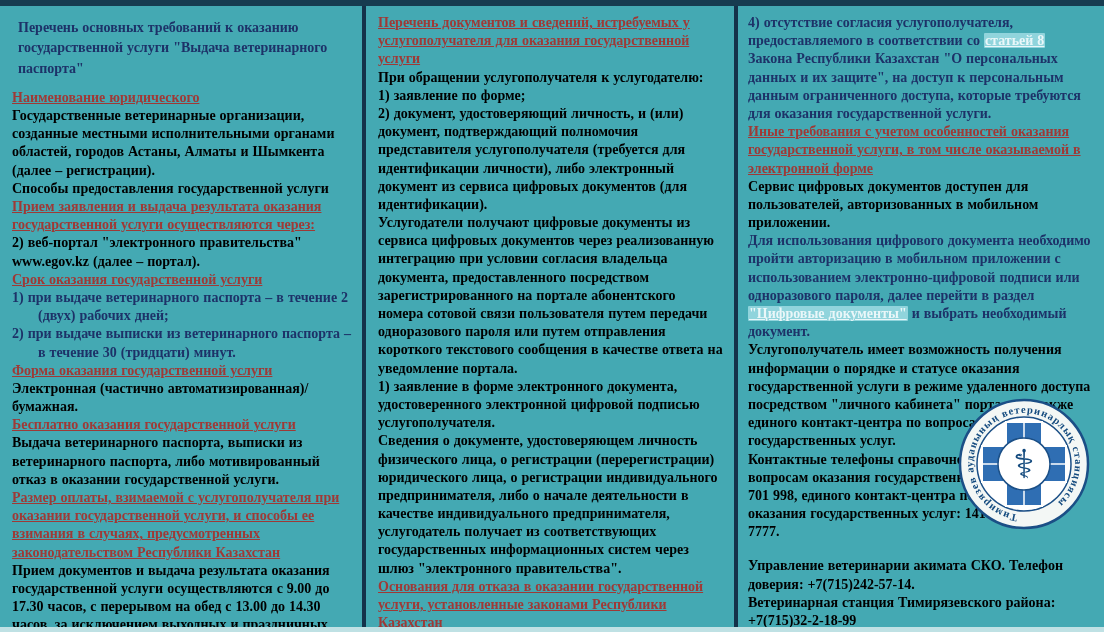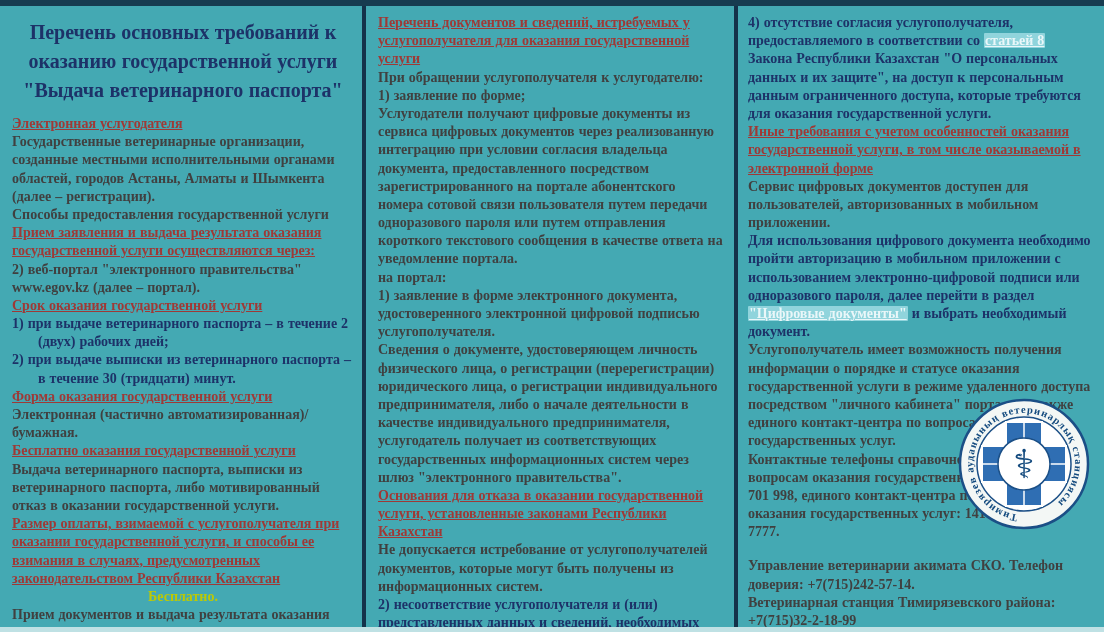--- a/index.html
+++ b/index.html
@@ -10,62 +10,61 @@
     -webkit-font-smoothing:antialiased;
   }
   .topbar{position:absolute;left:0;top:0;width:1104px;height:6px;background:#173c50;}
   .bottomstrip{position:absolute;left:0;bottom:0;width:1104px;height:5px;background:#bfe1e4;}
   .divider{position:absolute;top:6px;bottom:0;width:4px;background:#14324a;}
   .col{position:absolute;top:6px;bottom:5px;padding:8px 8px 0 8px;box-sizing:border-box;}
   #col0{left:4px;width:358px;}
   #col1{left:370px;width:362px;}
   #col2{left:740px;width:360px;}
   .blk{font-size:14px;font-weight:bold;line-height:1.3;color:#1d3268;word-spacing:0.5px;}
-  .blk.title{font-size:20px;text-align:center;color:#1d3268;margin:4px 6px 10px 6px;line-height:1.45;}
+  .blk.title{font-size:14px;color:#1d3268;margin:4px 6px 10px 6px;line-height:1.45;}
   .blk.h{color:#9f3936;text-decoration:underline;}
-  .blk.p{color:#404040;}
+  .blk.p{color:#000000;}
   .blk.li{padding-left:26px;text-indent:-26px;}
   .blk.free{color:#bcc905;text-align:center;}
   .blk.gap{height:16px;}
   .hl{background:#90d4dc;color:#eaf7f9;text-decoration:underline;border-radius:1px;padding:0 1px;}
   .seal{
     position:absolute;left:958px;top:398px;width:132px;height:132px;
   }
   .seal svg{display:block;}
 </style>
 </head>
 <body>
 
 <div class="topbar"></div>
 
 <div class="col" id="col0">
     <div class="blk title">Перечень основных требований к оказанию государственной услуги "Выдача ветеринарного паспорта"</div>
-    <div class="blk h">Электронная услугодателя</div>
+    <div class="blk h">Наименование юридического</div>
     <div class="blk p">Государственные ветеринарные организации, созданные местными исполнительными органами областей, городов Астаны, Алматы и Шымкента (далее – регистрации).</div>
     <div class="blk p">Способы предоставления государственной услуги</div>
     <div class="blk h">Прием заявления и выдача результата оказания государственной услуги осуществляются через:</div>
     <div class="blk p">2) веб-портал "электронного правительства" www.egov.kz (далее – портал).</div>
     <div class="blk h">Срок оказания государственной услуги</div>
     <div class="blk li">1)   при выдаче ветеринарного паспорта – в течение 2 (двух) рабочих дней;</div>
     <div class="blk li">2)   при выдаче выписки из ветеринарного паспорта – в течение 30 (тридцати) минут.</div>
     <div class="blk h">Форма оказания государственной услуги</div>
     <div class="blk p">Электронная (частично автоматизированная)/бумажная.</div>
     <div class="blk h">Бесплатно оказания государственной услуги</div>
     <div class="blk p">Выдача ветеринарного паспорта, выписки из ветеринарного паспорта, либо мотивированный отказ в оказании государственной услуги.</div>
     <div class="blk h">Размер оплаты, взимаемой с услугополучателя при оказании государственной услуги, и способы ее взимания в случаях, предусмотренных законодательством Республики Казахстан</div>
-    <div class="blk free">Бесплатно.</div>
     <div class="blk p">Прием документов и выдача результата оказания государственной услуги осуществляются с 9.00 до 17.30 часов, с перерывом на обед с 13.00 до 14.30 часов, за исключением выходных и праздничных дней согласно трудовому законодательству Республики Казахстан.</div>
   </div>
 <div class="divider" style="left:362px;"></div>
 <div class="col" id="col1">
     <div class="blk h">Перечень документов и сведений, истребуемых у услугополучателя для оказания государственной услуги</div>
     <div class="blk p">При обращении услугополучателя к услугодателю:</div>
     <div class="blk p">1) заявление по форме;</div>
+    <div class="blk p">2) документ, удостоверяющий личность, и (или) документ, подтверждающий полномочия представителя услугополучателя (требуется для идентификации личности), либо электронный документ из сервиса цифровых документов (для идентификации).</div>
     <div class="blk p">Услугодатели получают цифровые документы из сервиса цифровых документов через реализованную интеграцию при условии согласия владельца документа, предоставленного посредством зарегистрированного на портале абонентского номера сотовой связи пользователя путем передачи одноразового пароля или путем отправления короткого текстового сообщения в качестве ответа на уведомление портала.</div>
-    <div class="blk p">на портал:</div>
     <div class="blk p">1) заявление в форме электронного документа, удостоверенного электронной цифровой подписью услугополучателя.</div>
     <div class="blk p">Сведения о документе, удостоверяющем личность физического лица, о регистрации (перерегистрации) юридического лица, о регистрации индивидуального предпринимателя, либо о начале деятельности в качестве индивидуального предпринимателя, услугодатель получает из соответствующих государственных информационных систем через шлюз "электронного правительства".</div>
     <div class="blk h">Основания для отказа в оказании государственной услуги, установленные законами Республики Казахстан</div>
     <div class="blk p">Не допускается истребование от услугополучателей документов, которые могут быть получены из информационных систем.</div>
     <div class="blk plink"><span>2) несоответствие услугополучателя и (или) представленных данных и сведений, необходимых для оказания государственной услуги, требованиям, установленным Правилами идентификации сельскохозяйственных животных, утвержденными </span></div>
   </div>
 <div class="divider" style="left:734px;"></div>
 <div class="col" id="col2">
     <div class="blk plink"><span>4) отсутствие согласия услугополучателя, предоставляемого в соответствии со </span><span class="hl">статьей 8</span><span> Закона Республики Казахстан "О персональных данных и их защите", на доступ к персональным данным ограниченного доступа, которые требуются для оказания государственной услуги.</span></div>
     <div class="blk h">Иные требования с учетом особенностей оказания государственной услуги, в том числе оказываемой в электронной форме</div>

